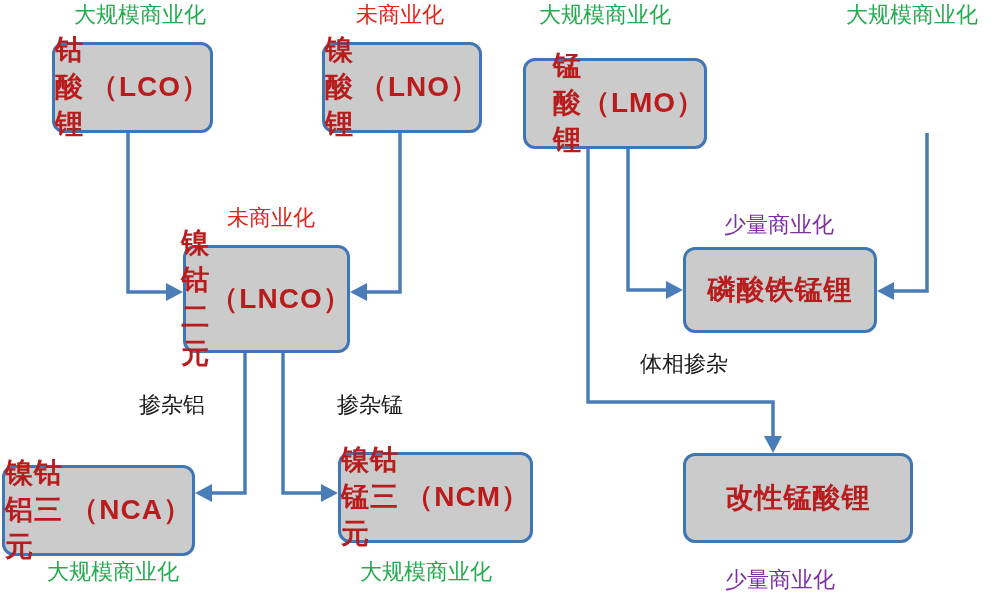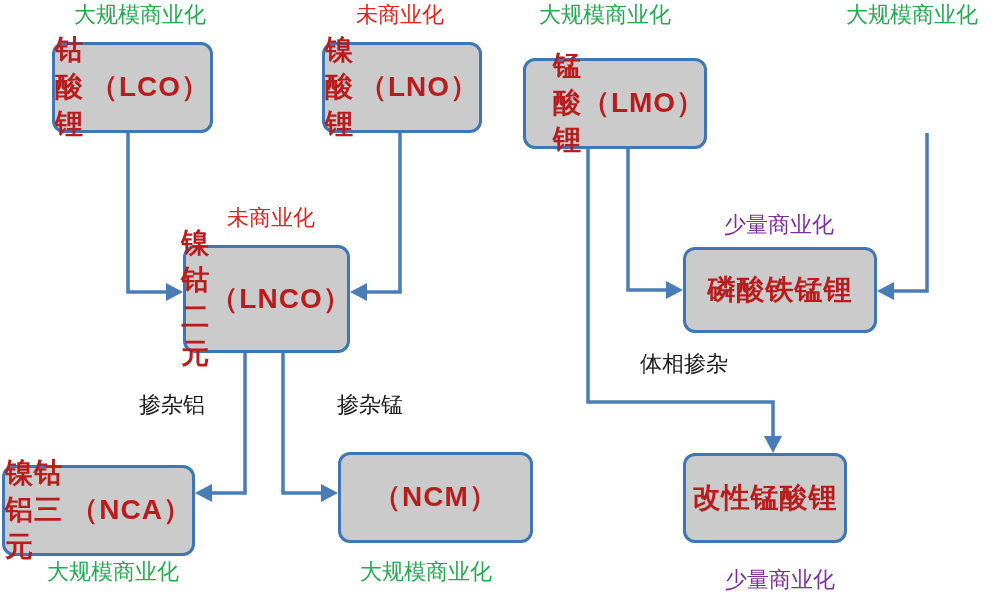--- a/index.html
+++ b/index.html
@@ -81,24 +81,25 @@
   <div class="node" style="left:683px;top:247px;width:194px;height:86px;">
     <div>磷酸铁锰锂</div>
   </div>
 
   <div class="node" style="left:2px;top:465px;width:193px;height:91px;">
     <div>镍钴铝三元</div>
     <div>（NCA）</div>
   </div>
 
   <div class="node" style="left:338px;top:452px;width:195px;height:91px;">
+    <div>镍钴锰三元</div>
     <div>（NCM）</div>
   </div>
 
-  <div class="node" style="left:683px;top:453px;width:164px;height:90px;">
+  <div class="node" style="left:683px;top:453px;width:230px;height:90px;">
     <div>改性锰酸锂</div>
   </div>
 
   <div class="lbl green" style="left:140px;top:4px;">大规模商业化</div>
   <div class="lbl red" style="left:400px;top:4px;">未商业化</div>
   <div class="lbl green" style="left:605px;top:4px;">大规模商业化</div>
   <div class="lbl green" style="left:912px;top:4px;">大规模商业化</div>
   <div class="lbl red" style="left:271px;top:207px;">未商业化</div>
   <div class="lbl purple" style="left:779px;top:206px;">少量商业化</div>
   <div class="lbl green" style="left:113px;top:561px;">大规模商业化</div>

